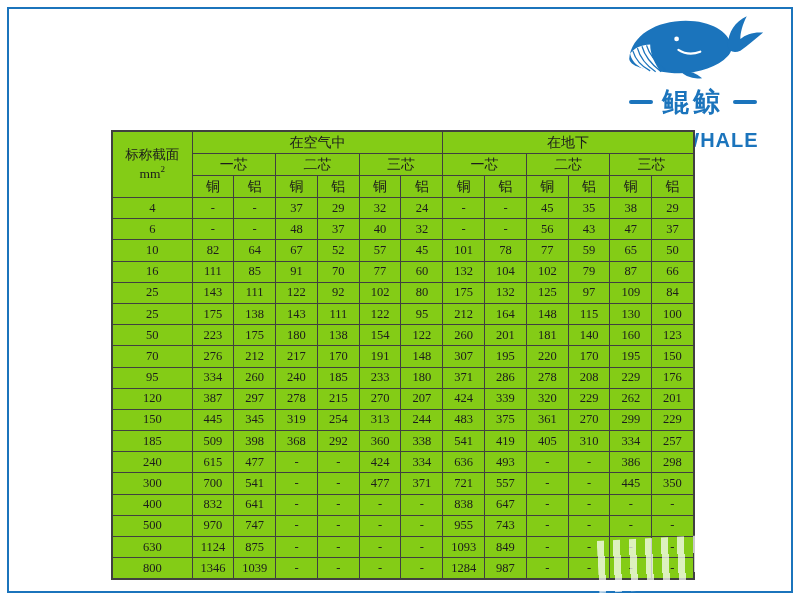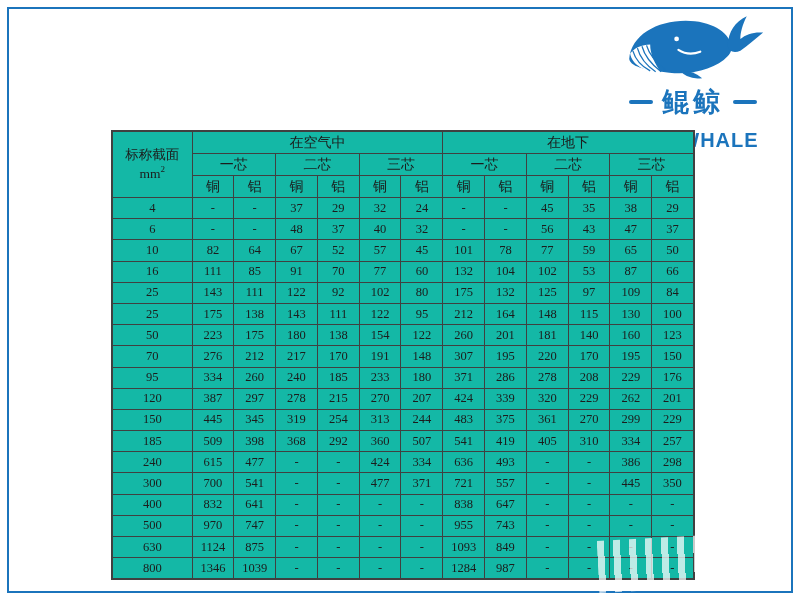--- a/index.html
+++ b/index.html
@@ -35,21 +35,21 @@
   .logo-en{
     font-family:"Liberation Sans","DejaVu Sans",sans-serif;
     font-size:20px;font-weight:bold;color:var(--brand_blue,#1b74bc);
     letter-spacing:1px;margin-top:13px;white-space:nowrap;
   }
   .logo-en .u{color:var(--logo_green,#2fa04a);}
   
   .tbl-wrap{position:absolute;left:111px;top:130px;}
   table{
     border-collapse:collapse;table-layout:fixed;width:582px;
-    background:#14b8a6;
+    background:#84cc16;
   }
   table, th, td{border:1px solid var(--table_border,#404040);}
   table{border-width:2px;}
   th{
     font-family:"Liberation Serif","DejaVu Serif",serif;
     font-weight:normal;font-size:14px;height:21px;padding:0;text-align:center;
   }
   td{
     font-size:12.5px;height:20.2px;padding:0;text-align:center;
     white-space:nowrap;
@@ -189,21 +189,21 @@
           <td>16</td>
           <td>111</td>
           <td>85</td>
           <td>91</td>
           <td>70</td>
           <td>77</td>
           <td>60</td>
           <td>132</td>
           <td>104</td>
           <td>102</td>
-          <td>53</td>
+          <td>79</td>
           <td>87</td>
           <td>66</td>
         </tr>
         <tr>
           <td>25</td>
           <td>143</td>
           <td>111</td>
           <td>122</td>
           <td>92</td>
           <td>102</td>
@@ -305,21 +305,21 @@
           <td>299</td>
           <td>229</td>
         </tr>
         <tr>
           <td>185</td>
           <td>509</td>
           <td>398</td>
           <td>368</td>
           <td>292</td>
           <td>360</td>
-          <td>507</td>
+          <td>338</td>
           <td>541</td>
           <td>419</td>
           <td>405</td>
           <td>310</td>
           <td>334</td>
           <td>257</td>
         </tr>
         <tr>
           <td>240</td>
           <td>615</td>

